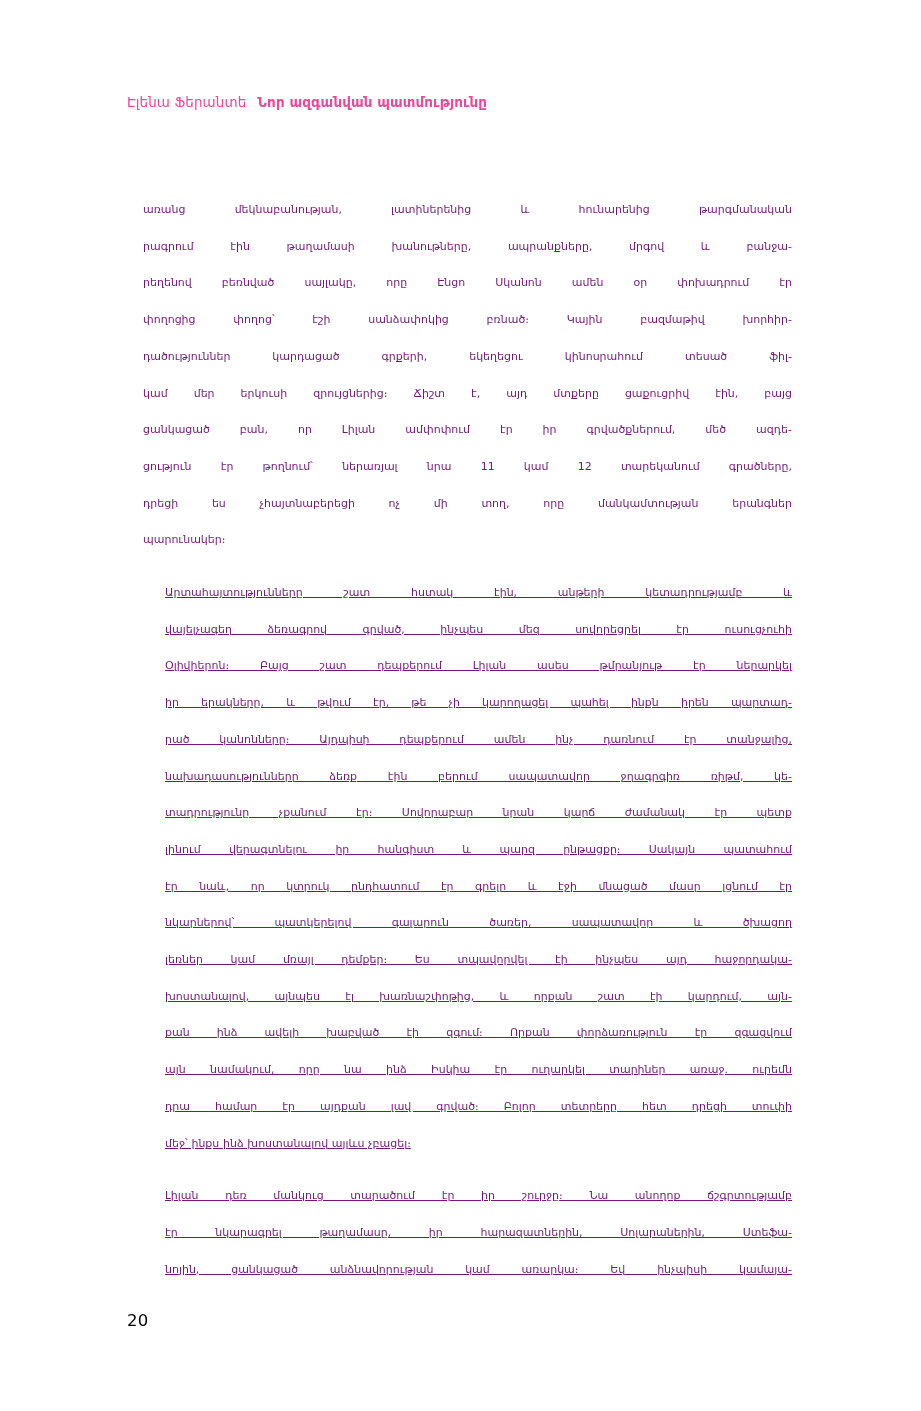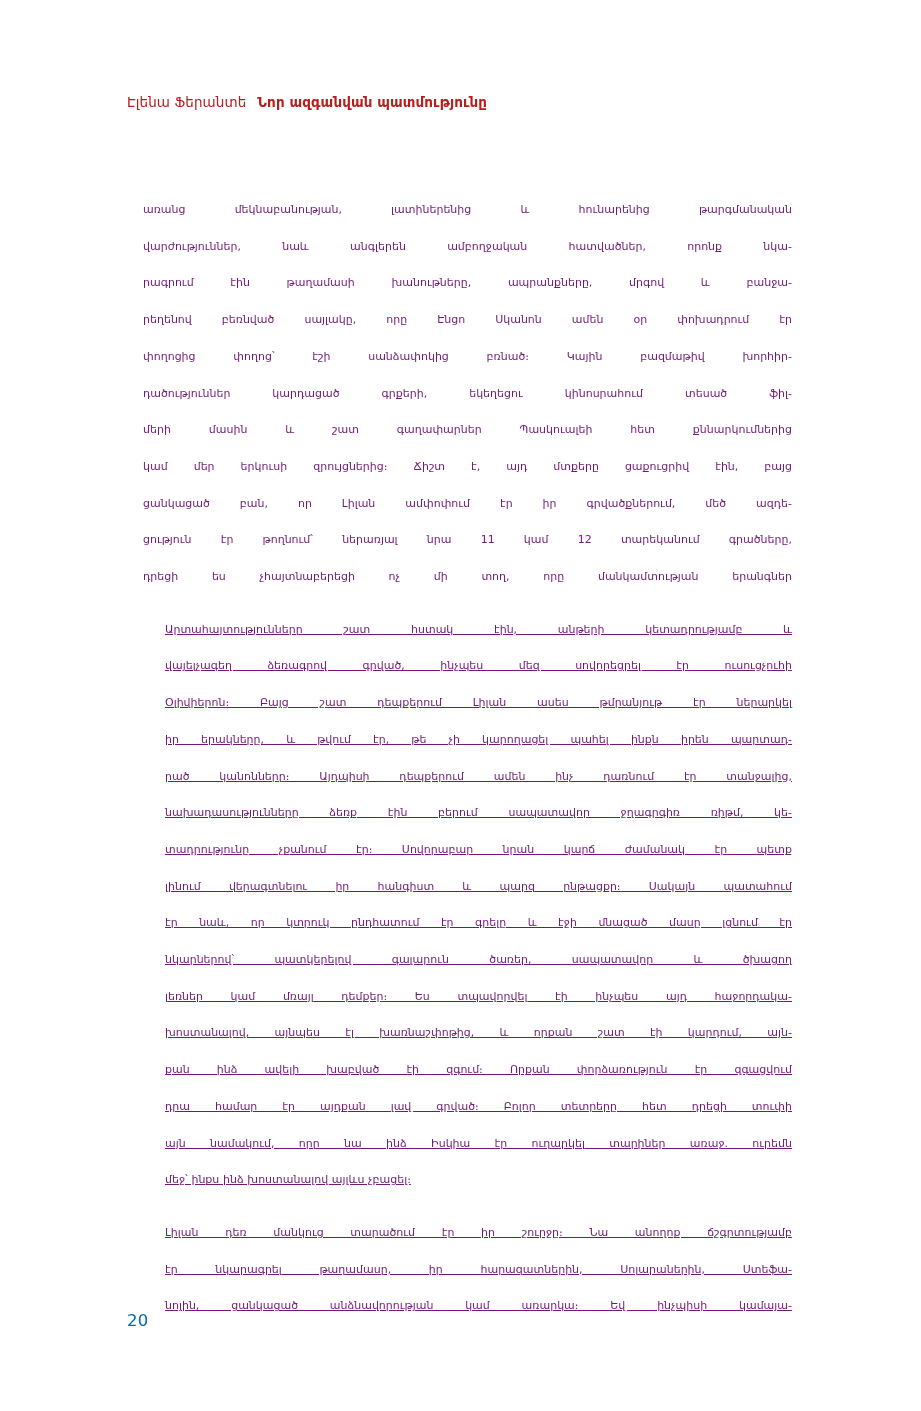--- a/index.html
+++ b/index.html
@@ -26,21 +26,21 @@
 
   
   .running-header {
     position: absolute;
     left: 127px;
     top: 94px;
     width: 680px;
     font-size: 13.5px;
     line-height: 17px;
     white-space: nowrap;
-    color: #b91c1c;
+    color: #ec4899;
   }
   .rh-author {
     font-weight: 400;
     letter-spacing: 0.1px;
   }
   .rh-gap { display: inline-block; width: 11px; }
   .rh-title {
     font-weight: 700;
     letter-spacing: 0.1px;
   }
@@ -82,63 +82,62 @@
     text-indent: 22px;
   }
 
   
   .folio {
     position: absolute;
     left: 127px;
     top: 1311px;
     font-size: 16.5px;
     line-height: 20px;
-    color: #0369a1;
+    color: #000000;
     letter-spacing: 0.3px;
   }
 </style>
 </head>
 <body>
 
 <div class="page">
 
   <div class="running-header">
     <span class="rh-author">Էլենա Ֆերանտե</span><span class="rh-gap"></span><span class="rh-title">Նոր ազգանվան պատմությունը</span>
   </div>
 
   <div class="textblock" id="textblock">
       <p class="para">
         <span class="ln">առանց մեկնաբանության, լատիներենից և հունարենից թարգմանական</span>
-        <span class="ln">վարժություններ, նաև անգլերեն ամբողջական հատվածներ, որոնք նկա-</span>
         <span class="ln">րագրում էին թաղամասի խանութները, ապրանքները, մրգով և բանջա-</span>
         <span class="ln">րեղենով բեռնված սայլակը, որը Էնցո Սկանոն ամեն օր փոխադրում էր</span>
         <span class="ln">փողոցից փողոց՝ էշի սանձափոկից բռնած։ Կային բազմաթիվ խորհիր-</span>
         <span class="ln">դածություններ կարդացած գրքերի, եկեղեցու կինոսրահում տեսած ֆիլ-</span>
-        <span class="ln">մերի մասին և շատ գաղափարներ Պասկուալեի հետ քննարկումներից</span>
         <span class="ln">կամ մեր երկուսի զրույցներից։ Ճիշտ է, այդ մտքերը ցաքուցրիվ էին, բայց</span>
         <span class="ln">ցանկացած բան, որ Լիլան ամփոփում էր իր գրվածքներում, մեծ ազդե-</span>
         <span class="ln">ցություն էր թողնում՝ ներառյալ նրա 11 կամ 12 տարեկանում գրածները,</span>
         <span class="ln">դրեցի ես չհայտնաբերեցի ոչ մի տող, որը մանկամտության երանգներ</span>
+        <span class="ln last">պարունակեր։</span>
       </p>
       <p class="para indent">
         <span class="ln">Արտահայտությունները շատ հստակ էին, անթերի կետադրությամբ և</span>
         <span class="ln">վայելչագեղ ձեռագրով գրված, ինչպես մեզ սովորեցրել էր ուսուցչուհի</span>
         <span class="ln">Օլիվիերոն։ Բայց շատ դեպքերում Լիլան ասես թմրանյութ էր ներարկել</span>
         <span class="ln">իր երակները, և թվում էր, թե չի կարողացել պահել ինքն իրեն պարտադ-</span>
         <span class="ln">րած կանոնները։ Այդպիսի դեպքերում ամեն ինչ դառնում էր տանջալից,</span>
         <span class="ln">նախադասությունները ձեռք էին բերում սապատավոր ջղագրգիռ ռիթմ, կե-</span>
         <span class="ln">տադրությունը չքանում էր։ Սովորաբար նրան կարճ ժամանակ էր պետք</span>
         <span class="ln">լինում վերագտնելու իր հանգիստ և պարզ ընթացքը։ Սակայն պատահում</span>
         <span class="ln">էր նաև, որ կտրուկ ընդհատում էր գրելը և էջի մնացած մասը լցնում էր</span>
         <span class="ln">նկարներով՝ պատկերելով գալարուն ծառեր, սապատավոր և ծխացող</span>
         <span class="ln">լեռներ կամ մռայլ դեմքեր։ Ես տպավորվել էի ինչպես այդ հաջորդակա-</span>
         <span class="ln">խոստանալով, այնպես էլ խառնաշփոթից, և որքան շատ էի կարդում, այն-</span>
         <span class="ln">քան ինձ ավելի խաբված էի զգում։ Որքան փորձառություն էր զգացվում</span>
+        <span class="ln">այն նամակում, որը նա ինձ Իսկիա էր ուղարկել տարիներ առաջ. ուրեմն</span>
         <span class="ln">դրա համար էր այդքան լավ գրված։ Բոլոր տետրերը հետ դրեցի տուփի</span>
-        <span class="ln">այն նամակում, որը նա ինձ Իսկիա էր ուղարկել տարիներ առաջ. ուրեմն</span>
         <span class="ln last">մեջ՝ ինքս ինձ խոստանալով այլևս չբացել։</span>
       </p>
       <p class="para indent">
         <span class="ln">Լիլան դեռ մանկուց տարածում էր իր շուրջը։ Նա անողոք ճշգրտությամբ</span>
         <span class="ln">էր նկարագրել թաղամասը, իր հարազատներին, Սոլարաներին, Ստեֆա-</span>
         <span class="ln">նոյին, ցանկացած անձնավորության կամ առարկա։ Եվ ինչպիսի կամայա-</span>
       </p>
     </div>
 
   <div class="folio">20</div>

